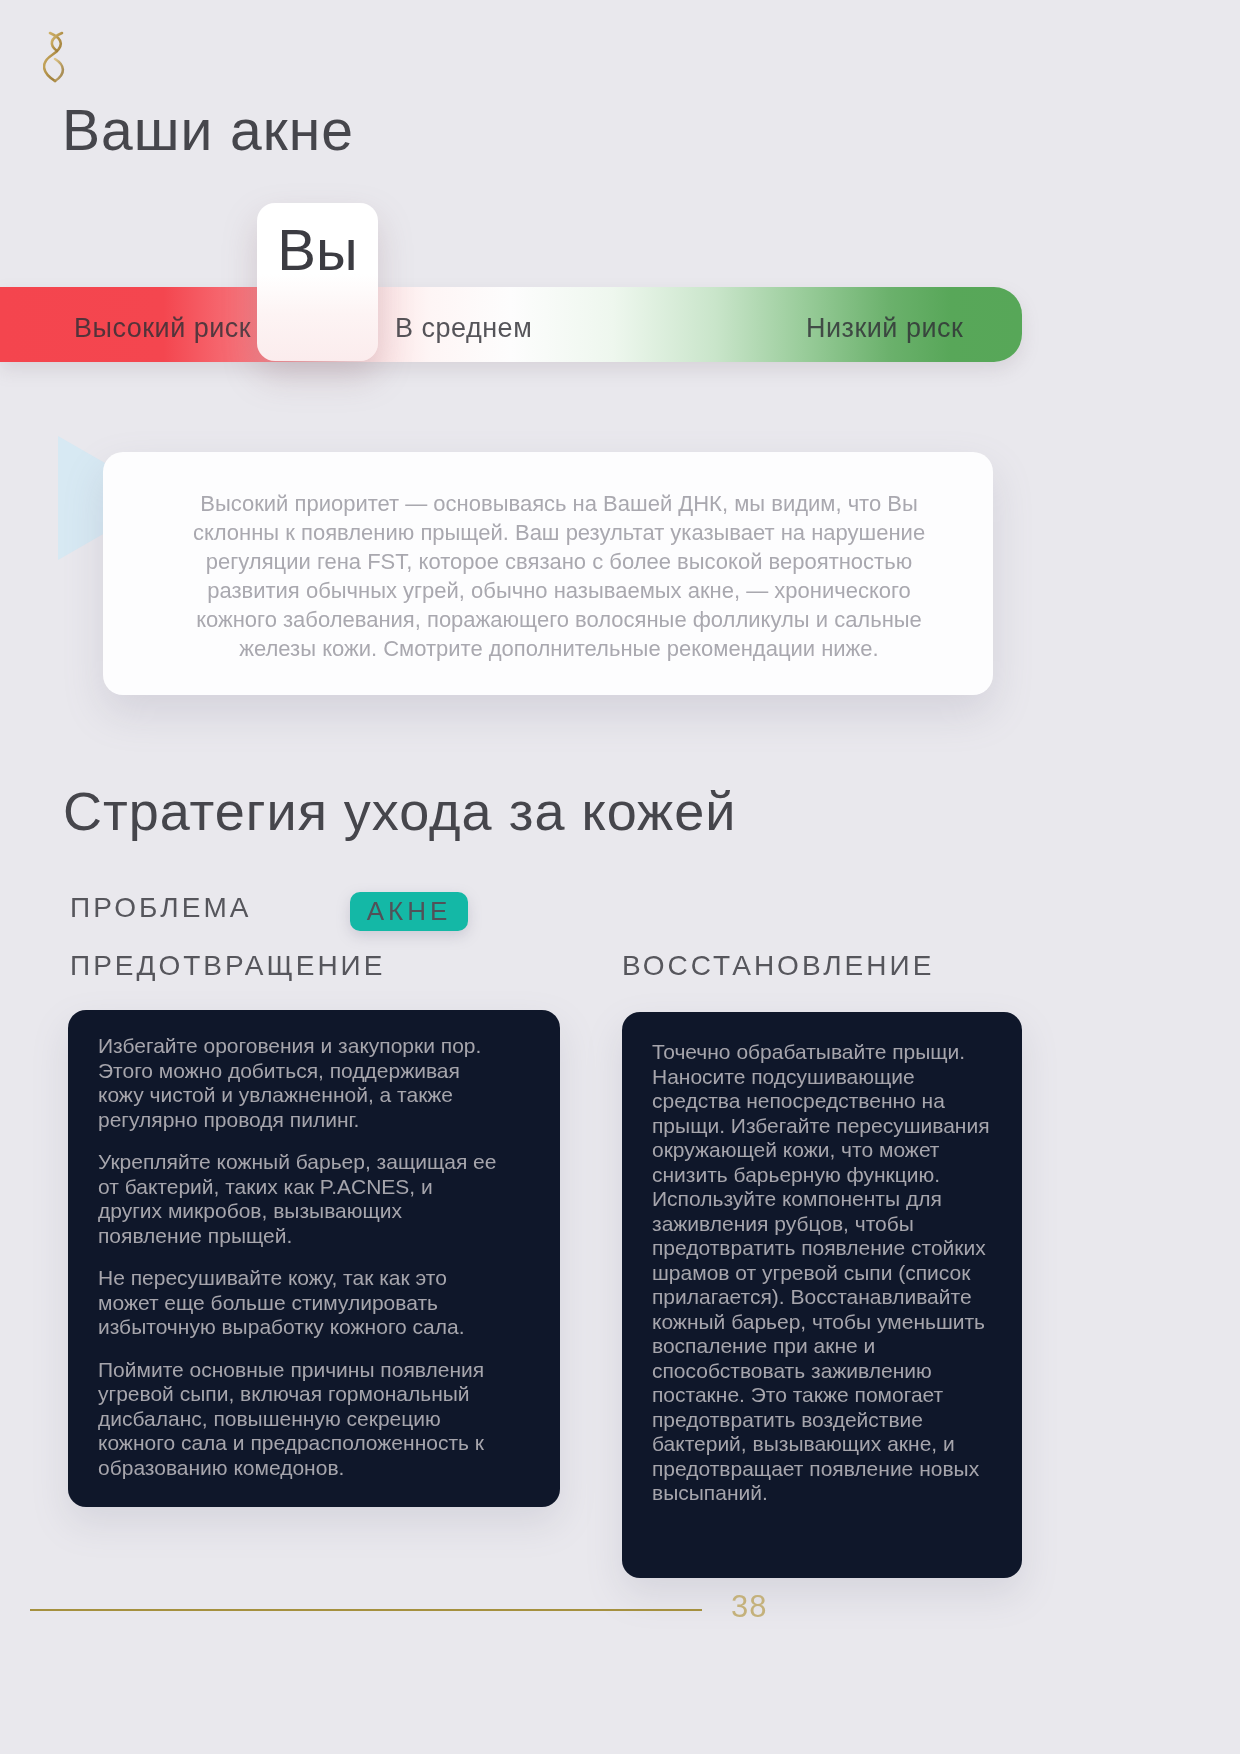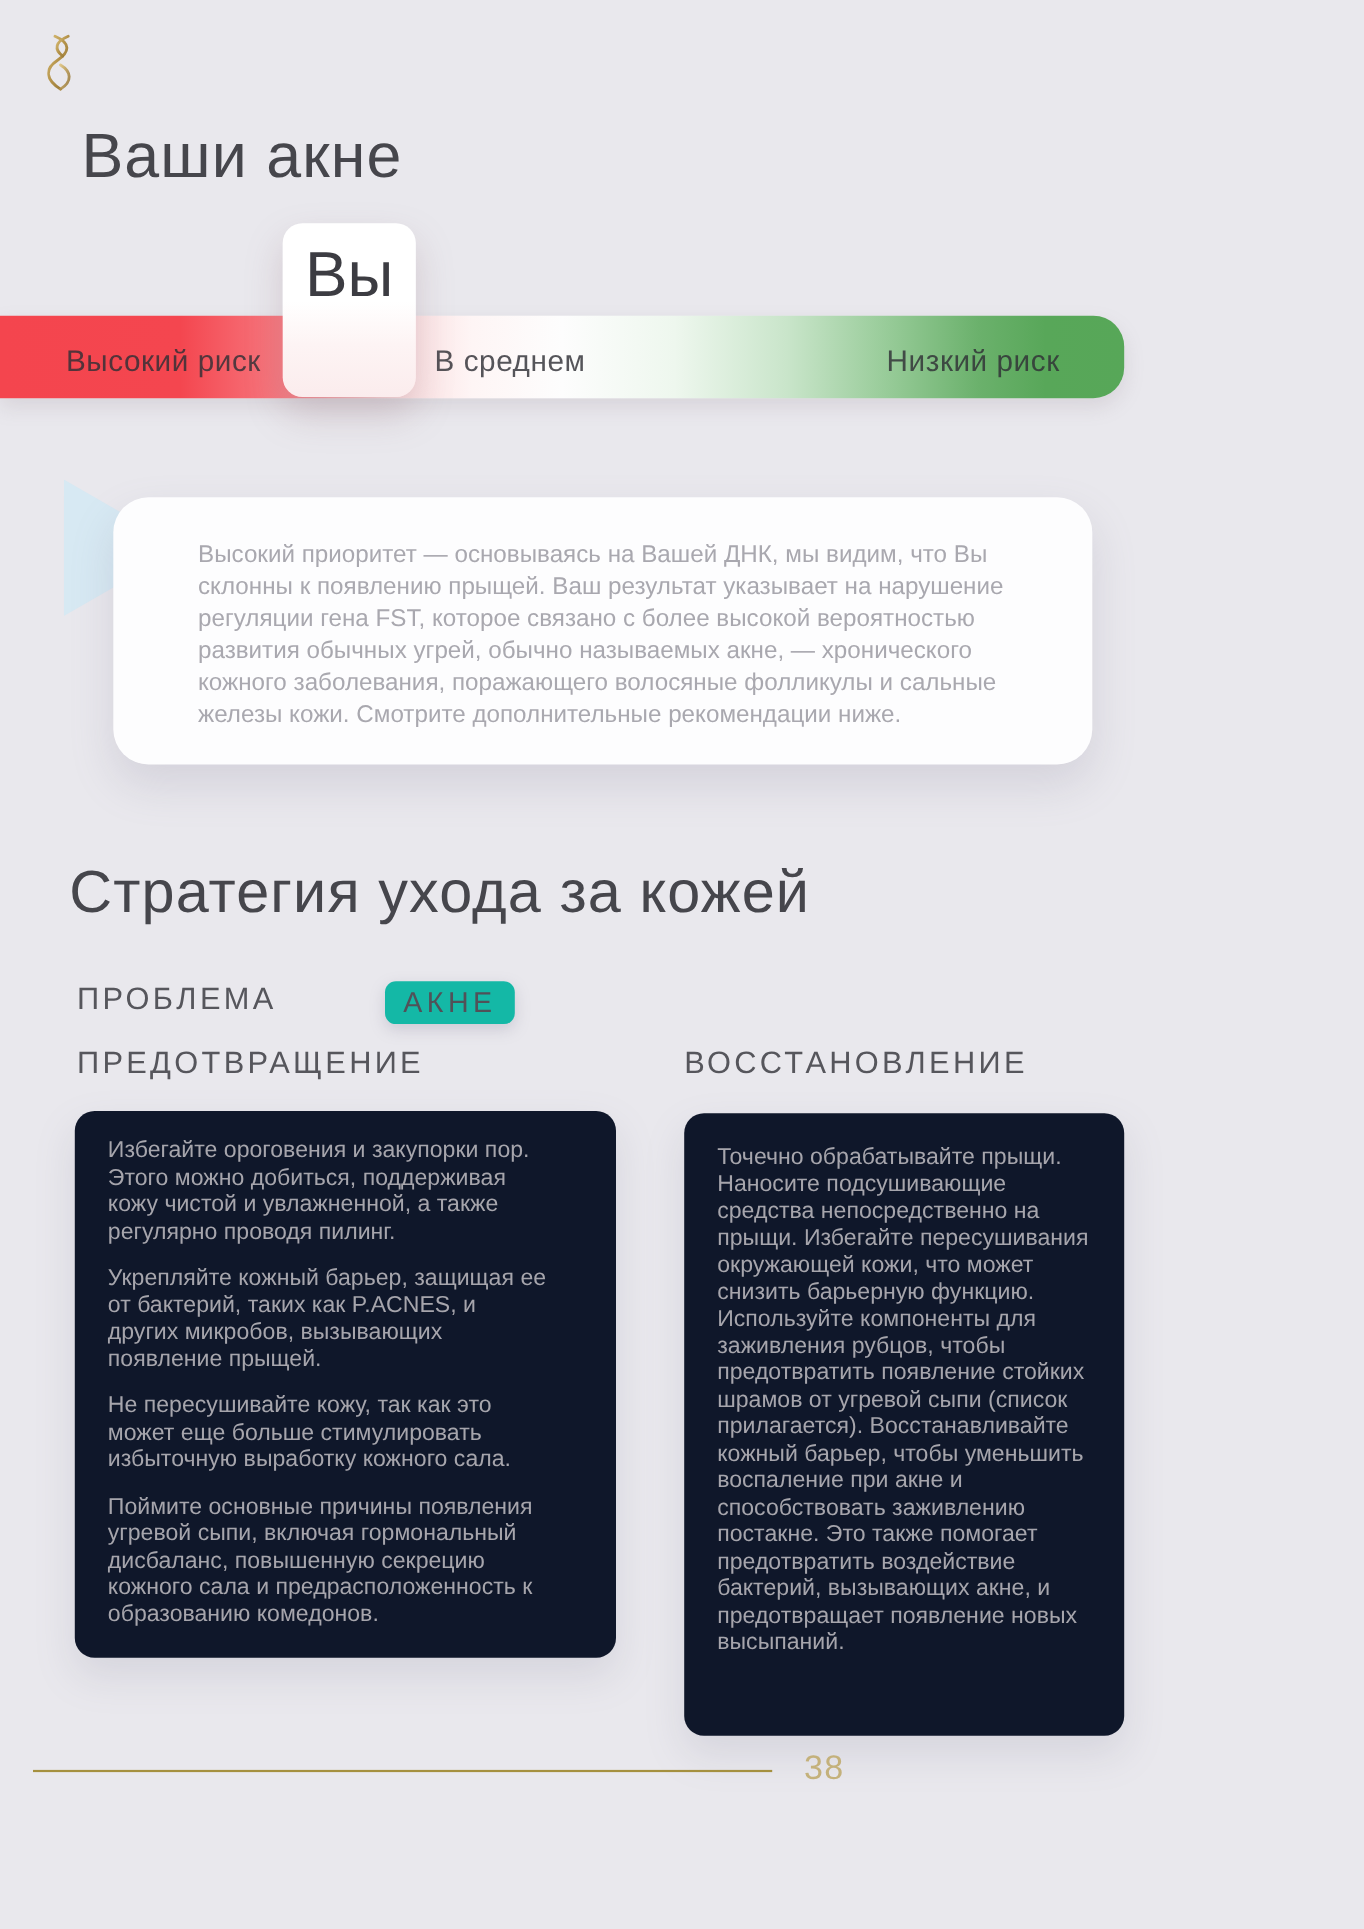--- a/index.html
+++ b/index.html
@@ -8,40 +8,40 @@
     background:#e9e8ed;
     font-family:"Liberation Sans", sans-serif;
     position:relative;
     overflow:hidden;
   }
   .page{position:absolute;inset:0;}
 
   .logo{position:absolute;left:43px;top:30px;}
 
   .page-title{
-    position:absolute;left:62px;top:100px;margin:12px;
+    position:absolute;left:62px;top:100px;margin:0;
     font-size:57px;line-height:60px;font-weight:100;
     color:#46464c;letter-spacing:1px;white-space:nowrap;
   }
 
   
   .risk-bar{
     position:absolute;left:0;top:287px;width:1022px;height:75px;
     border-radius:0 28px 28px 0;
     background:linear-gradient(90deg,
       #f4454e 0%, #f4464f 16%, #f77e85 26%, #fbd9db 34%,
       #fef5f5 42%, #fdfdfd 50%, #eef7ee 60%, #c9e5ca 70%,
       #97cb98 79%, #6bb16c 87%, #58a759 93%, #57a758 100%);
     box-shadow:0 8px 18px rgba(140,120,135,.18);
   }
   .bar-label{
     position:absolute;top:26px;font-size:27px;line-height:30px;
     font-weight:300;color:rgba(48,48,54,.82);white-space:nowrap;letter-spacing:.5px;
   }
-  .bar-label.high{left:60px;text-align:center;}
+  .bar-label.high{left:74px;text-align:center;}
   .bar-label.mid{left:395px;}
   .bar-label.low{left:806px;}
 
   .you-card{
     position:absolute;left:257px;top:203px;width:121px;height:158px;
     border-radius:18px;
     background:linear-gradient(180deg,#ffffff 0%,#ffffff 45%,#fdf4f4 70%,#fbeced 100%);
     box-shadow:0 16px 34px rgba(150,115,125,.28);
     text-align:center;
   }
@@ -52,24 +52,25 @@
 
   .callout-arrow{
     position:absolute;left:58px;top:436px;width:108px;height:124px;
     background:#d7e9f3;
     clip-path:polygon(0 0,100% 50%,0 100%);
     filter:drop-shadow(0 10px 10px rgba(130,140,160,.28));
   }
 
   .note-card{
     position:absolute;left:103px;top:452px;width:890px;height:243px;
-    background:#fdfdfe;border-radius:32px;
+    background:#fdfdfe;border-radius:20px;
     box-shadow:0 18px 40px rgba(130,125,150,.20);
     box-sizing:border-box;
     padding:37px 55px 0 77px;
+    text-align:center;
   }
   .note-card p{
     margin:0;font-size:22px;line-height:29px;color:#a9a8af;font-weight:300;
   }
 
   .section-title{
     position:absolute;left:63px;top:782px;margin:0;
     font-size:54px;line-height:58px;font-weight:100;
     color:#46464c;letter-spacing:1px;white-space:nowrap;
   }

